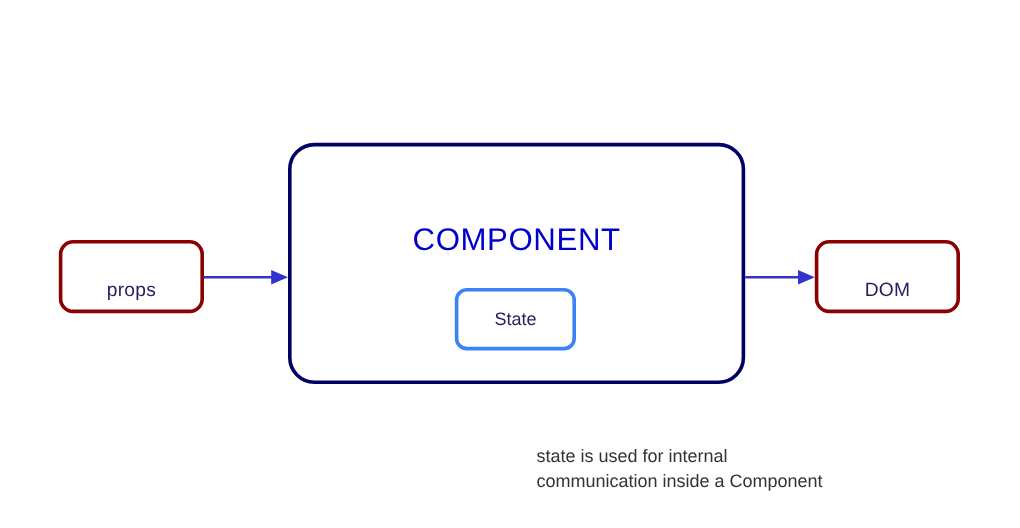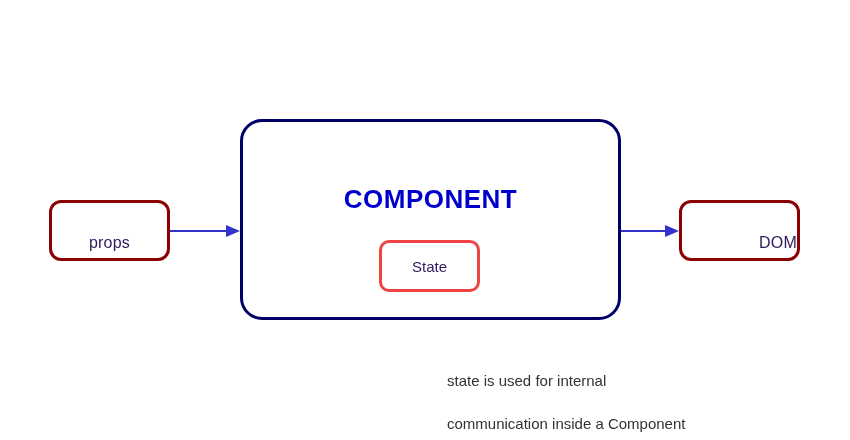--- a/index.html
+++ b/index.html
@@ -47,27 +47,27 @@
   }
 
   .component-title {
     position: absolute;
     left: 0;
     right: 0;
     top: 62px;
     text-align: center;
     color: #0000cc;
     font-size: 26px;
-    font-weight: bold;
+    font-weight: normal;
     letter-spacing: 0.5px;
   }
 
   
   .node-state {
-    border: 3px solid #ef4444;
+    border: 3px solid #3b82f6;
     border-radius: 10px;
   }
   .node-state .node-label {
     color: #2e1a5e;
     font-size: 15px;
   }
 
   
   .arrow {
     position: absolute;
@@ -111,20 +111,20 @@
     </div>
   </div>
 
   <div class="arrow" style="left:621px; top:221px; width:60px;">
     <svg width="60" height="20" viewBox="0 0 60 20" aria-hidden="true">
       <line x1="0" y1="10" x2="46" y2="10" stroke="#3333cc" stroke-width="2"></line>
       <polygon points="44,4 58,10 44,16" fill="#3333cc"></polygon>
     </svg>
   </div>
 
-  <div class="node node-red" style="left:679px; top:200px; width:121px; height:61px;justify-content:flex-end;">
+  <div class="node node-red" style="left:679px; top:200px; width:121px; height:61px;">
     <span class="node-label">DOM</span>
   </div>
 
   <div class="caption" style="left:447px; top:354px;">state is used for internal</div>
-  <div class="caption" style="left:447px; top:397px;">communication inside a Component</div>
+  <div class="caption" style="left:447px; top:375px;">communication inside a Component</div>
 
 </div>
 
 </body></html>

